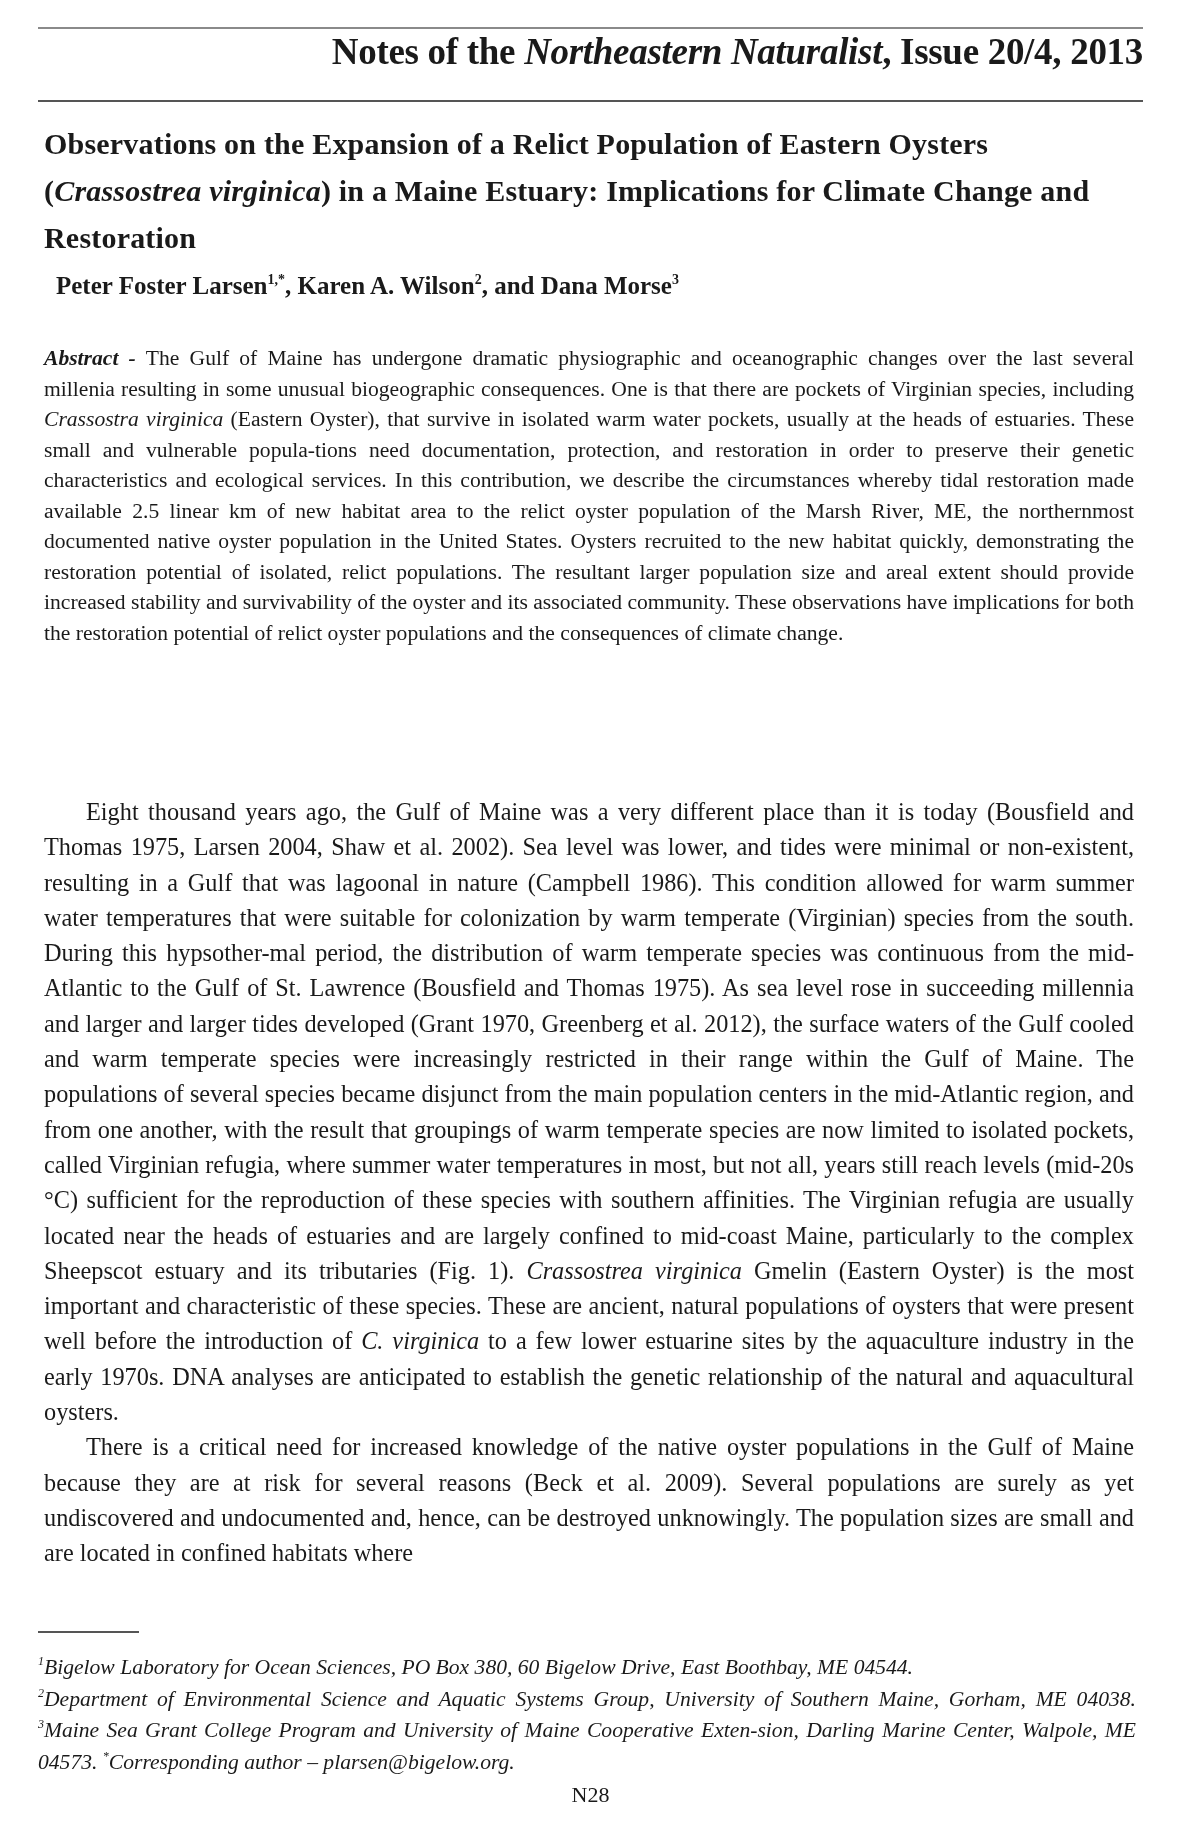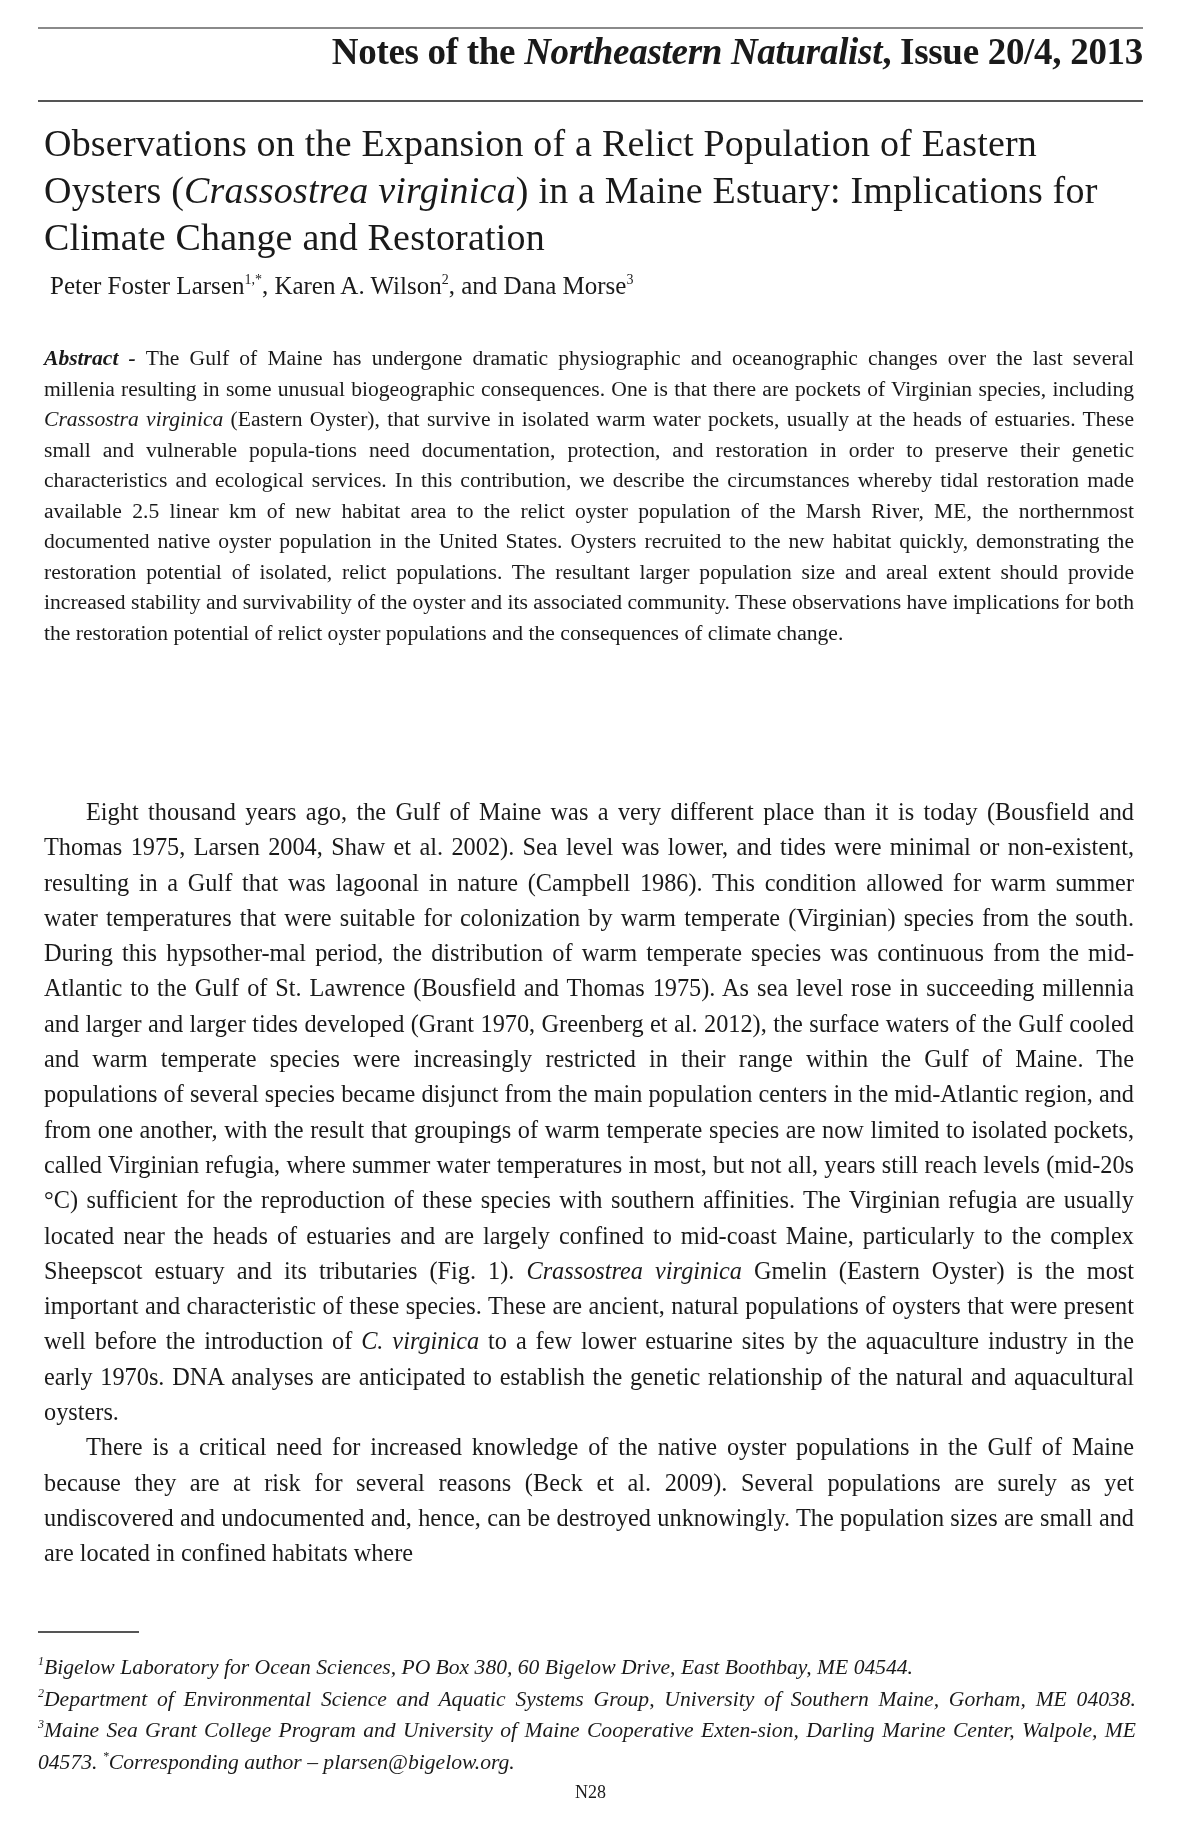--- a/index.html
+++ b/index.html
@@ -41,31 +41,32 @@
     .rule-bottom {
       position: absolute;
       left: 0; top: 100px;
       width: 1105px; height: 1.5px;
       background: #555555;
     }
     .title {
       position: absolute;
       left: 6px; top: 120px;
       width: 1100px;
-      font-size: 38px;
-      font-weight: normal;
+      font-size: 30px;
+      font-weight: bold;
       line-height: 47px;
       letter-spacing: 0.2px;
     }
     .title i { font-style: italic; }
     .authors {
       position: absolute;
-      left: 12px; top: 272px;
+      left: 18px; top: 272px;
       font-size: 25px;
       white-space: nowrap;
+      font-weight: bold;
     }
     .authors sup { font-size: 14px; vertical-align: 10px; line-height: 0; }
     .abstract {
       position: absolute;
       left: 6px; top: 343px;
       width: 1090px;
       font-size: 21.6px;
       line-height: 30.5px;
       text-align: justify;
       text-align-last: left;
@@ -97,21 +98,21 @@
       line-height: 31.5px;
       text-align: justify;
       font-style: italic;
     }
     .footnotes sup { font-size: 12px; vertical-align: 9px; line-height: 0; }
     .page-number {
       position: absolute;
       left: 0; top: 1782px;
       width: 1105px;
       text-align: center;
-      font-size: 18px;
+      font-size: 22px;
     }
   </style>
 </head>
 <body>
 
 <div class="page">
 
   <div class="rule-top"></div>
   <div class="running-head"><span>Notes of the </span><i>Northeastern Naturalist</i><span>, Issue 20/4, 2013</span></div>
   <div class="rule-bottom"></div>

